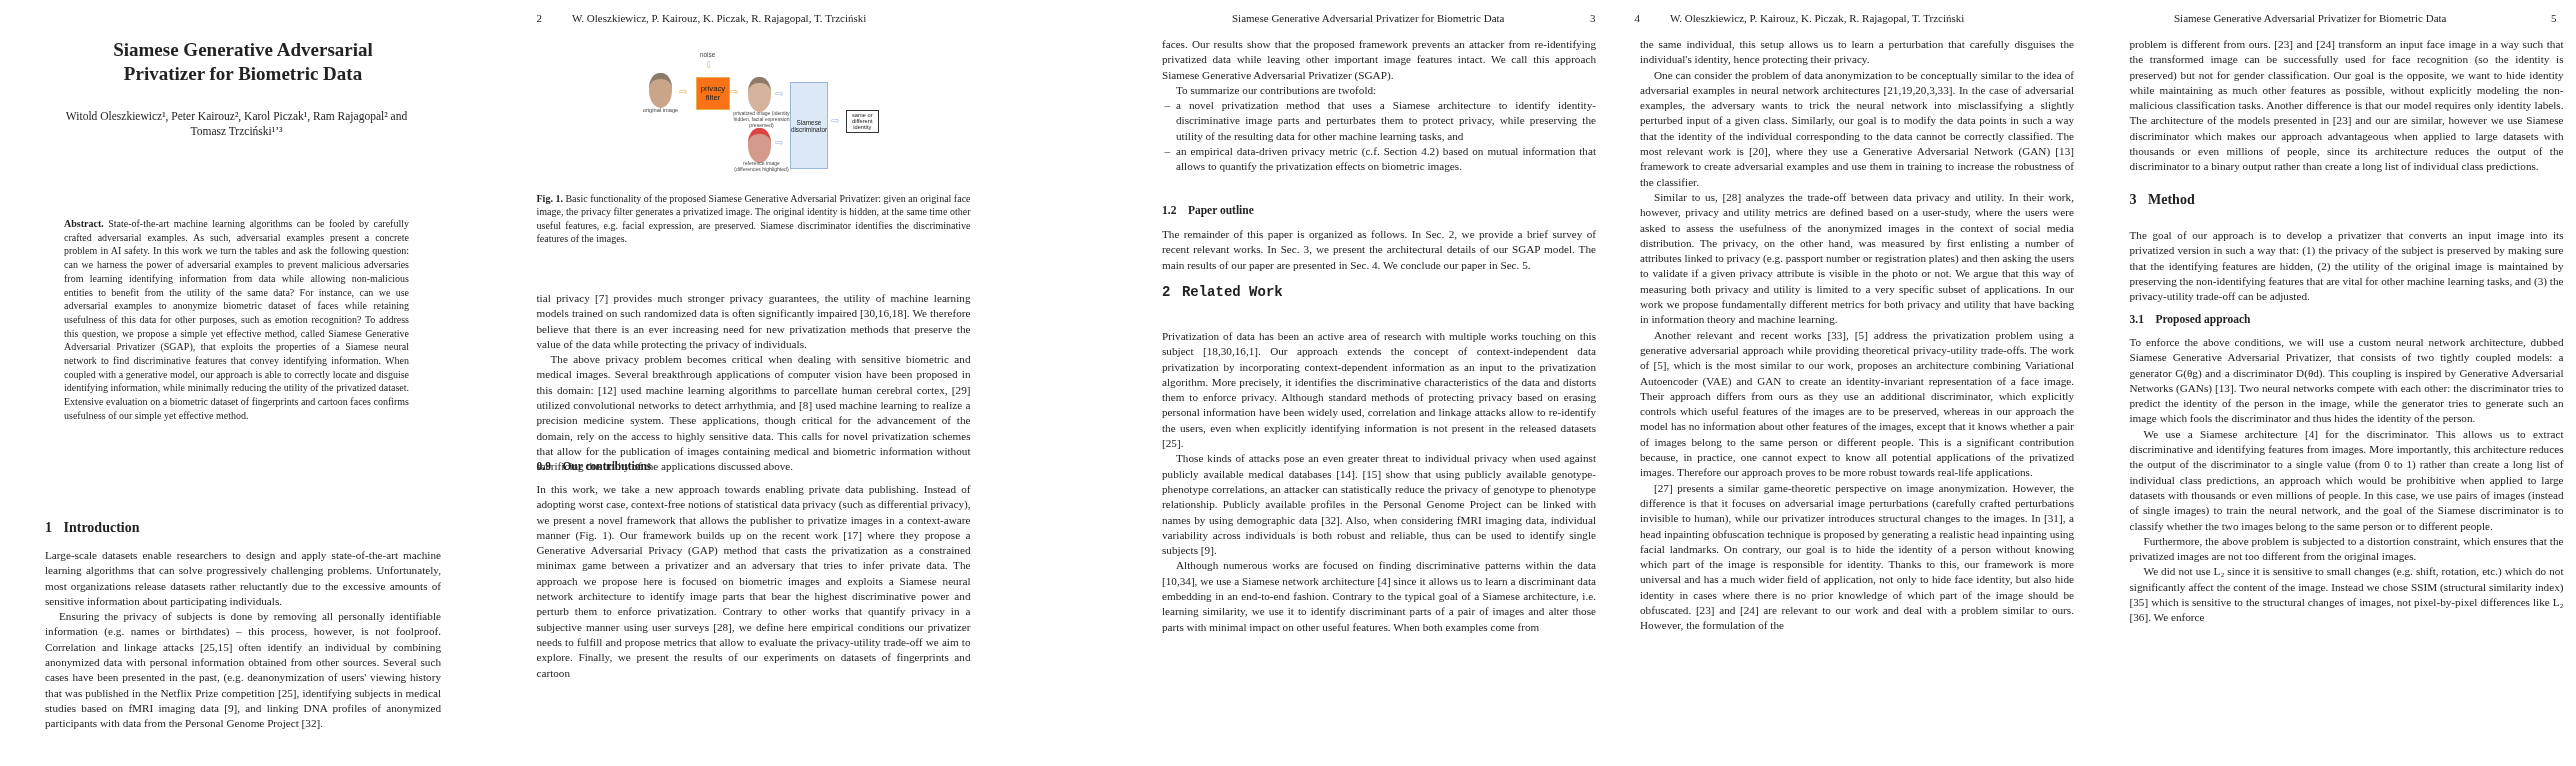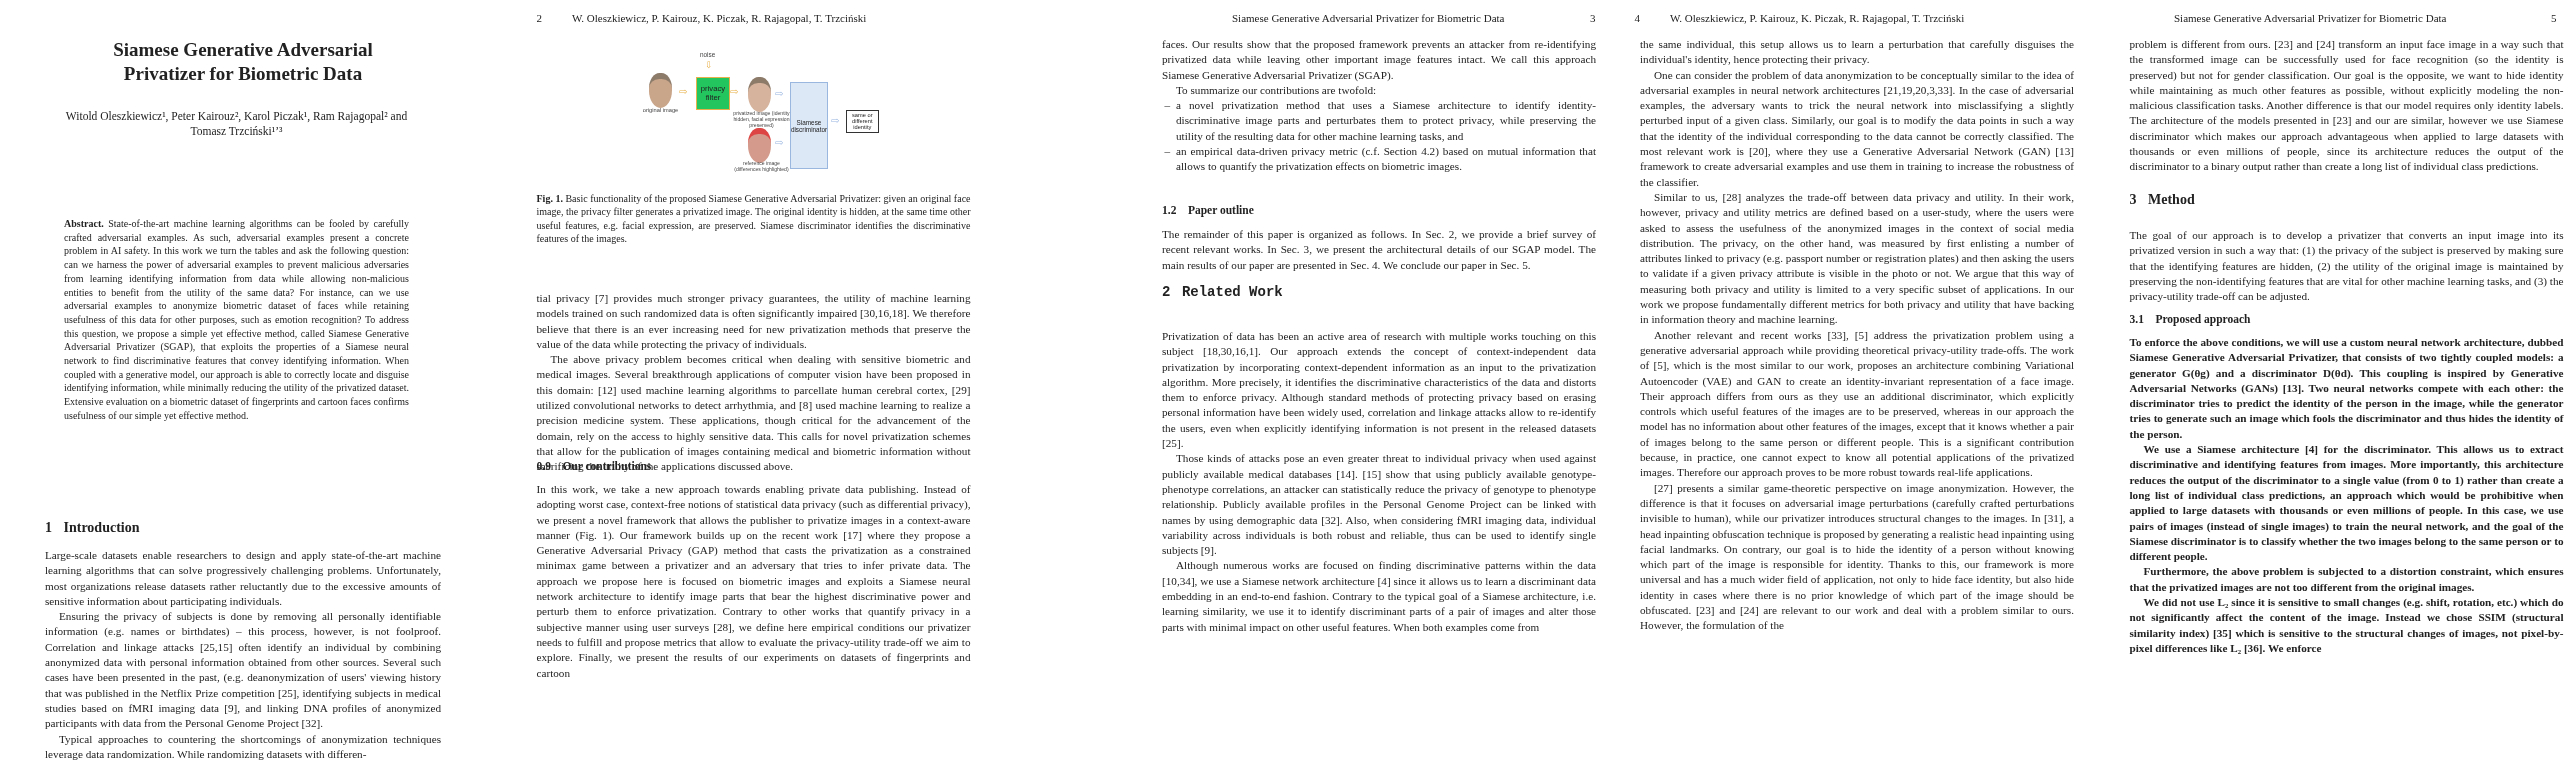--- a/index.html
+++ b/index.html
@@ -47,35 +47,34 @@
   <div class="abstract">
     <b>Abstract.</b>
     <span>State-of-the-art machine learning algorithms can be fooled by carefully crafted adversarial examples. As such, adversarial examples present a concrete problem in AI safety. In this work we turn the tables and ask the following question: can we harness the power of adversarial examples to prevent malicious adversaries from learning identifying information from data while allowing non-malicious entities to benefit from the utility of the same data? For instance, can we use adversarial examples to anonymize biometric dataset of faces while retaining usefulness of this data for other purposes, such as emotion recognition? To address this question, we propose a simple yet effective method, called Siamese Generative Adversarial Privatizer (SGAP), that exploits the properties of a Siamese neural network to find discriminative features that convey identifying information. When coupled with a generative model, our approach is able to correctly locate and disguise identifying information, while minimally reducing the utility of the privatized dataset. Extensive evaluation on a biometric dataset of fingerprints and cartoon faces confirms usefulness of our simple yet effective method.</span>
   </div>
   <h2 style="top:520px; left:45px;">
     <span class="secnum">1</span><span>Introduction</span>
   </h2>
   <div class="body-text" style="top:548px; left:45px; width:396px;">
     <p class="noindent">Large-scale datasets enable researchers to design and apply state-of-the-art machine learning algorithms that can solve progressively challenging problems. Unfortunately, most organizations release datasets rather reluctantly due to the excessive amounts of sensitive information about participating individuals.</p>
     <p>Ensuring the privacy of subjects is done by removing all personally identifiable information (e.g. names or birthdates) – this process, however, is not foolproof. Correlation and linkage attacks [25,15] often identify an individual by combining anonymized data with personal information obtained from other sources. Several such cases have been presented in the past, (e.g. deanonymization of users' viewing history that was published in the Netflix Prize competition [25], identifying subjects in medical studies based on fMRI imaging data [9], and linking DNA profiles of anonymized participants with data from the Personal Genome Project [32].</p>
-    <p>Typical approaches to countering the shortcomings of anonymization techniques leverage data randomization. While randomizing datasets with differen-</p>
   </div>
 </div>
 
 <div class="page p2">
   <div class="runhead" style="left:25.5px;">2</div>
   <div class="runhead" style="left:61px;">W. Oleszkiewicz, P. Kairouz, K. Piczak, R. Rajagopal, T. Trzciński</div>
 
   <div class="fig">
     <div style="position:absolute; left:61px; top:0; font:6.4px 'Liberation Sans',sans-serif; color:#444;">noise</div>
     <div style="position:absolute; left:66px; top:9px; color:#e8b04a; font-size:9px;">⇩</div>
     <div class="face" style="left:10.2px; top:22.3px; background:#c9a58a; border-top:6.4px solid #8d7b6a;"></div>
     <div style="position:absolute; left:3.8px; top:56px; font:5.7px 'Liberation Sans',sans-serif; color:#444;">original image</div>
     <div style="position:absolute; left:40px; top:35px; color:#e8b04a; font-size:10.2px;">⇨</div>
-    <div style="position:absolute; left:57px; top:25.5px; width:32px; height:31px; background:#22c55e; border:1px solid #e8b04a; font:7.7px 'Liberation Sans',sans-serif; text-align:center; display:flex; align-items:center; justify-content:center;">privacy filter</div>
+    <div style="position:absolute; left:57px; top:25.5px; width:32px; height:31px; background:#f97316; border:1px solid #e8b04a; font:7.7px 'Liberation Sans',sans-serif; text-align:center; display:flex; align-items:center; justify-content:center;">privacy filter</div>
     <div style="position:absolute; left:91px; top:35px; color:#e8b04a; font-size:10.2px;">⇨</div>
     <div class="face" style="left:109px; top:25.5px; background:#d6b39c; border-top:6.4px solid #8d7b6a;"></div>
     <div style="position:absolute; left:94px; top:59px; width:57px; font:5.1px 'Liberation Sans',sans-serif; text-align:center; color:#444;">privatized image (identity hidden, facial expression preserved)</div>
     <div class="face" style="left:109px; top:77px; background:#d49b8c; border-top:6.4px solid #d44;"></div>
     <div style="position:absolute; left:94px; top:109px; width:57px; font:5.1px 'Liberation Sans',sans-serif; text-align:center; color:#444;">reference image (differences highlighted)</div>
     <div style="position:absolute; left:136px; top:37px; color:#9ab7e0; font-size:10.2px;">⇨</div>
     <div style="position:absolute; left:136px; top:86px; color:#9ab7e0; font-size:10.2px;">⇨</div>
     <div style="position:absolute; left:151px; top:31px; width:36px; height:85px; background:#dde8f7; border:1px solid #9ab7e0; font:6.4px 'Liberation Sans',sans-serif; display:flex; align-items:center; justify-content:center; text-align:center;">Siamese discriminator</div>
     <div style="position:absolute; left:192px; top:64px; color:#9ab7e0; font-size:10.2px;">⇨</div>
     <div style="position:absolute; left:207px; top:59px; width:28px; padding:1.3px; border:0.6px solid #333; font:5.7px 'Liberation Sans',sans-serif; text-align:center;">same or different identity</div>
@@ -145,20 +144,20 @@
   </div>
   <h2 style="top:192px; left:25.5px;">
     <span class="secnum">3</span><span>Method</span>
   </h2>
   <div class="body-text" style="top:228px; left:25.5px; width:434px;">
     <p class="noindent">The goal of our approach is to develop a privatizer that converts an input image into its privatized version in such a way that: (1) the privacy of the subject is preserved by making sure that the identifying features are hidden, (2) the utility of the original image is maintained by preserving the non-identifying features that are vital for other machine learning tasks, and (3) the privacy-utility trade-off can be adjusted.</p>
   </div>
   <h3 style="top:313px; left:25.5px;">
     <span class="secnum">3.1</span><span>Proposed approach</span>
   </h3>
-  <div class="body-text" style="top:335px; left:25.5px; width:434px;font-weight:bold;">
+  <div class="body-text" style="top:335px; left:25.5px; width:434px;">
     <p class="noindent">To enforce the above conditions, we will use a custom neural network architecture, dubbed Siamese Generative Adversarial Privatizer, that consists of two tightly coupled models: a generator G(θg) and a discriminator D(θd). This coupling is inspired by Generative Adversarial Networks (GANs) [13]. Two neural networks compete with each other: the discriminator tries to predict the identity of the person in the image, while the generator tries to generate such an image which fools the discriminator and thus hides the identity of the person.</p>
     <p>We use a Siamese architecture [4] for the discriminator. This allows us to extract discriminative and identifying features from images. More importantly, this architecture reduces the output of the discriminator to a single value (from 0 to 1) rather than create a long list of individual class predictions, an approach which would be prohibitive when applied to large datasets with thousands or even millions of people. In this case, we use pairs of images (instead of single images) to train the neural network, and the goal of the Siamese discriminator is to classify whether the two images belong to the same person or to different people.</p>
     <p>Furthermore, the above problem is subjected to a distortion constraint, which ensures that the privatized images are not too different from the original images.</p>
     <p>We did not use L₂ since it is sensitive to small changes (e.g. shift, rotation, etc.) which do not significantly affect the content of the image. Instead we chose SSIM (structural similarity index) [35] which is sensitive to the structural changes of images, not pixel-by-pixel differences like L₂ [36]. We enforce</p>
   </div>
 </div>
 
 
 </body></html>

